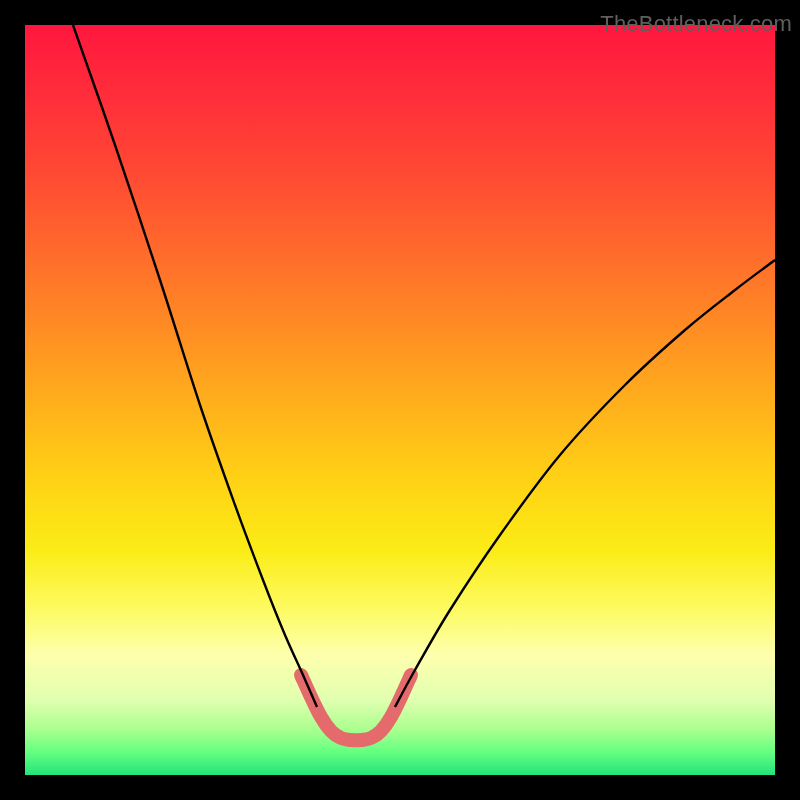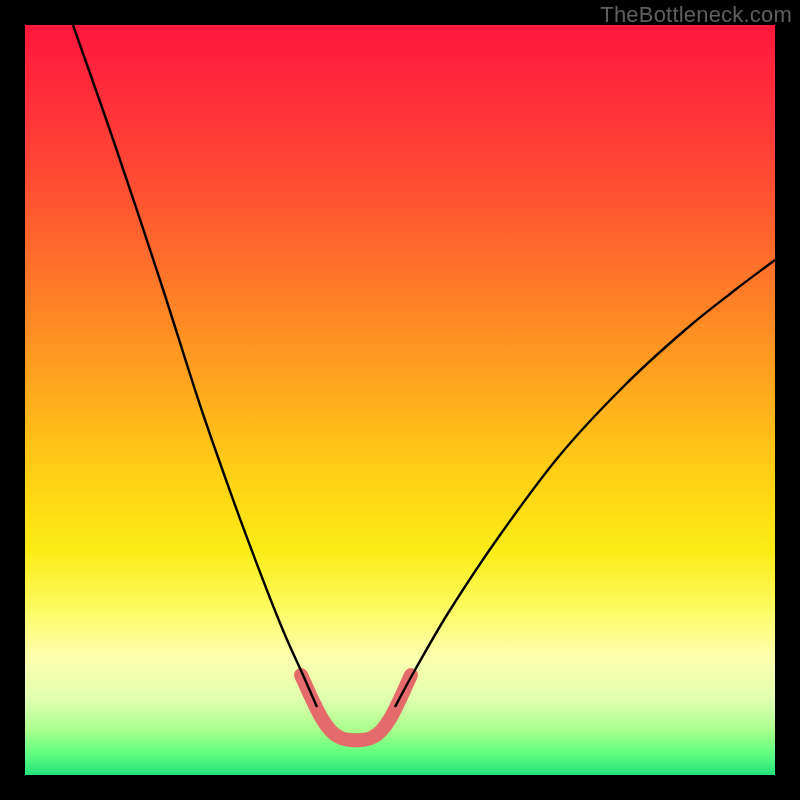--- a/index.html
+++ b/index.html
@@ -61,13 +61,13 @@
     <rect x="0" y="0" width="750" height="750" fill="url(#bg-grad)"></rect>
   </svg>
 
   <svg class="curve-svg" viewBox="0 0 750 750" preserveAspectRatio="none">
     <path id="marker-path" fill="none" d="M 276 650 C 277.7 653.7, 282.7 665.0, 286 672 C 289.3 679.0, 292.7 686.3, 296 692 C 299.3 697.7, 302.7 702.5, 306 706 C 309.3 709.5, 312.7 711.5, 316 713 C 319.3 714.5, 322.7 714.7, 326 715 C 329.3 715.3, 332.7 715.3, 336 715 C 339.3 714.7, 342.7 714.5, 346 713 C 349.3 711.5, 352.7 709.5, 356 706 C 359.3 702.5, 362.7 697.7, 366 692 C 369.3 686.3, 372.7 679.0, 376 672 C 379.3 665.0, 384.3 653.7, 386 650" stroke="#e46a6b" stroke-width="14" stroke-linecap="round" stroke-linejoin="round"></path>
     <path id="curve-left" fill="none" d="M 48 0 C 55.0 20.0, 75.5 77.5, 90 120 C 104.5 162.5, 120.8 211.7, 135 255 C 149.2 298.3, 162.5 342.5, 175 380 C 187.5 417.5, 199.5 450.8, 210 480 C 220.5 509.2, 229.7 533.3, 238 555 C 246.3 576.7, 253.3 594.2, 260 610 C 266.7 625.8, 272.7 638.0, 278 650 C 283.3 662.0, 289.7 676.7, 292 682" stroke="#000000" stroke-width="2.4"></path>
     <path id="curve-right" fill="none" d="M 370 682 C 373.3 675.8, 380.8 661.2, 390 645 C 399.2 628.8, 410.8 607.5, 425 585 C 439.2 562.5, 456.7 535.8, 475 510 C 493.3 484.2, 514.2 455.0, 535 430 C 555.8 405.0, 579.2 380.8, 600 360 C 620.8 339.2, 641.7 320.8, 660 305 C 678.3 289.2, 695.0 276.7, 710 265 C 725.0 253.3, 743.3 240.0, 750 235" stroke="#000000" stroke-width="2.4"></path>
   </svg>
 </div>
 
-<div class="watermark" style="right: 8px; top: 2px;">TheBottleneck.com</div>
+<div class="watermark" style="right: 8px; top: 11px;">TheBottleneck.com</div>
 
 </body></html>

